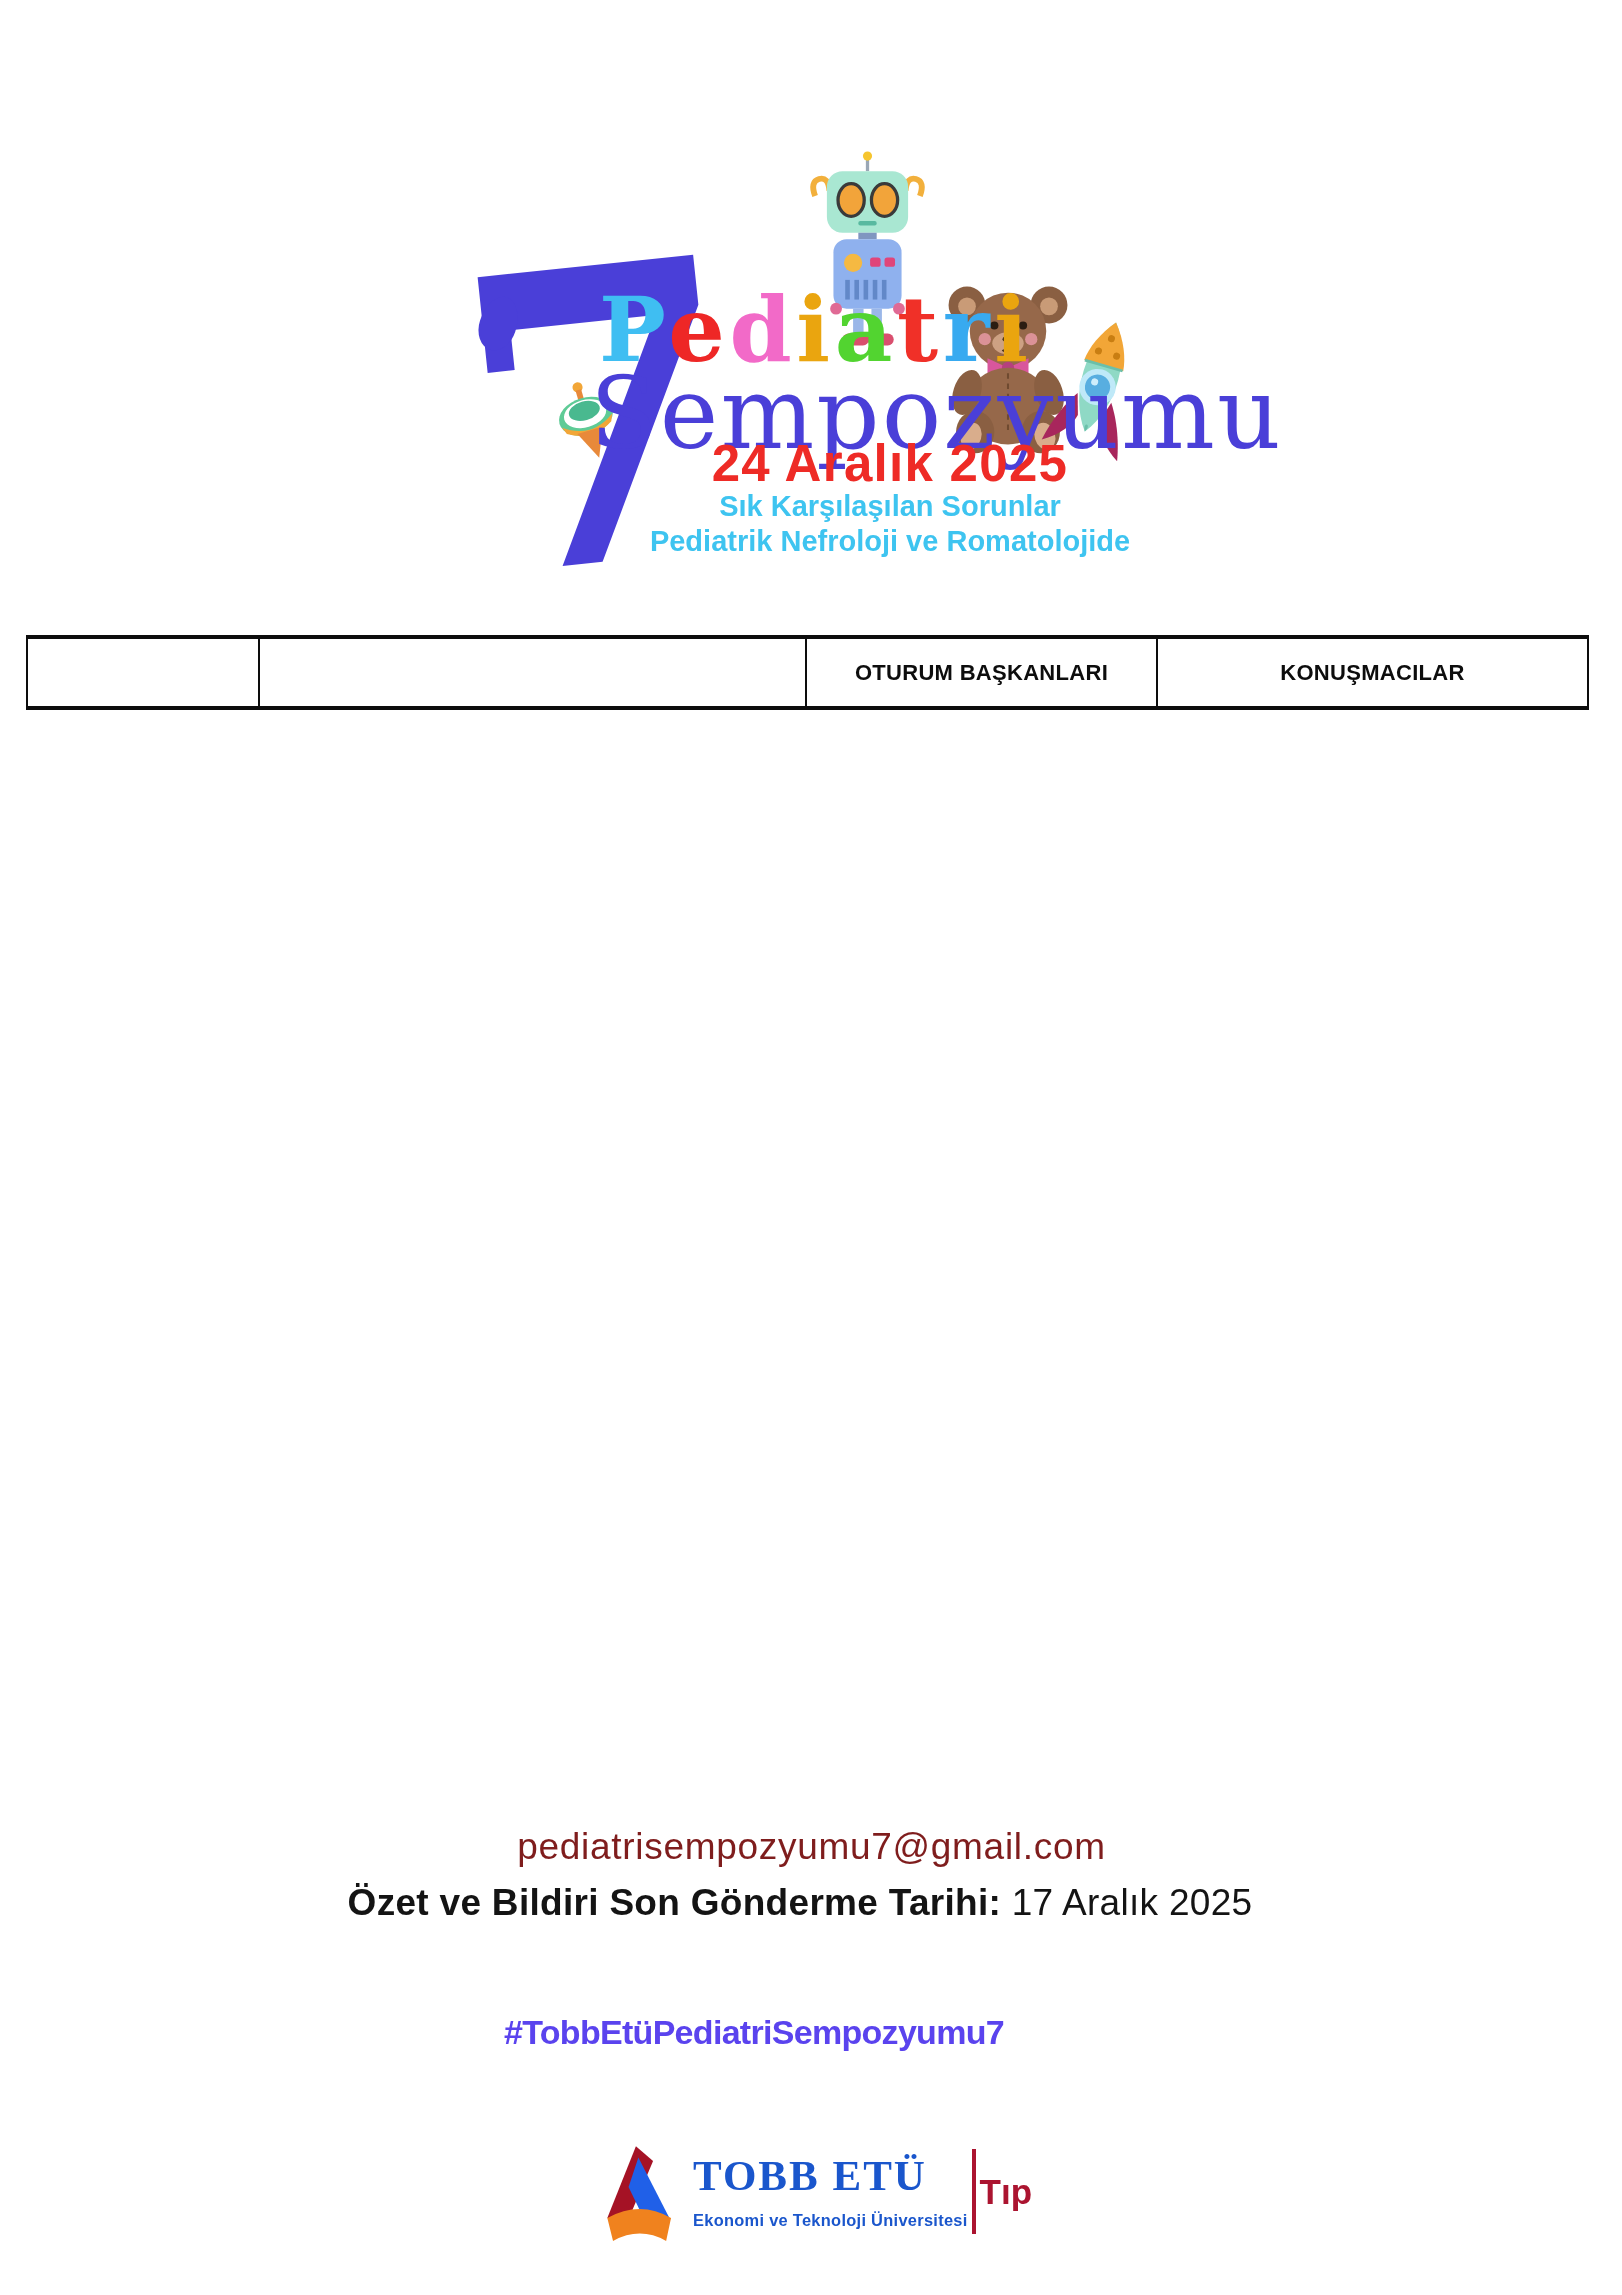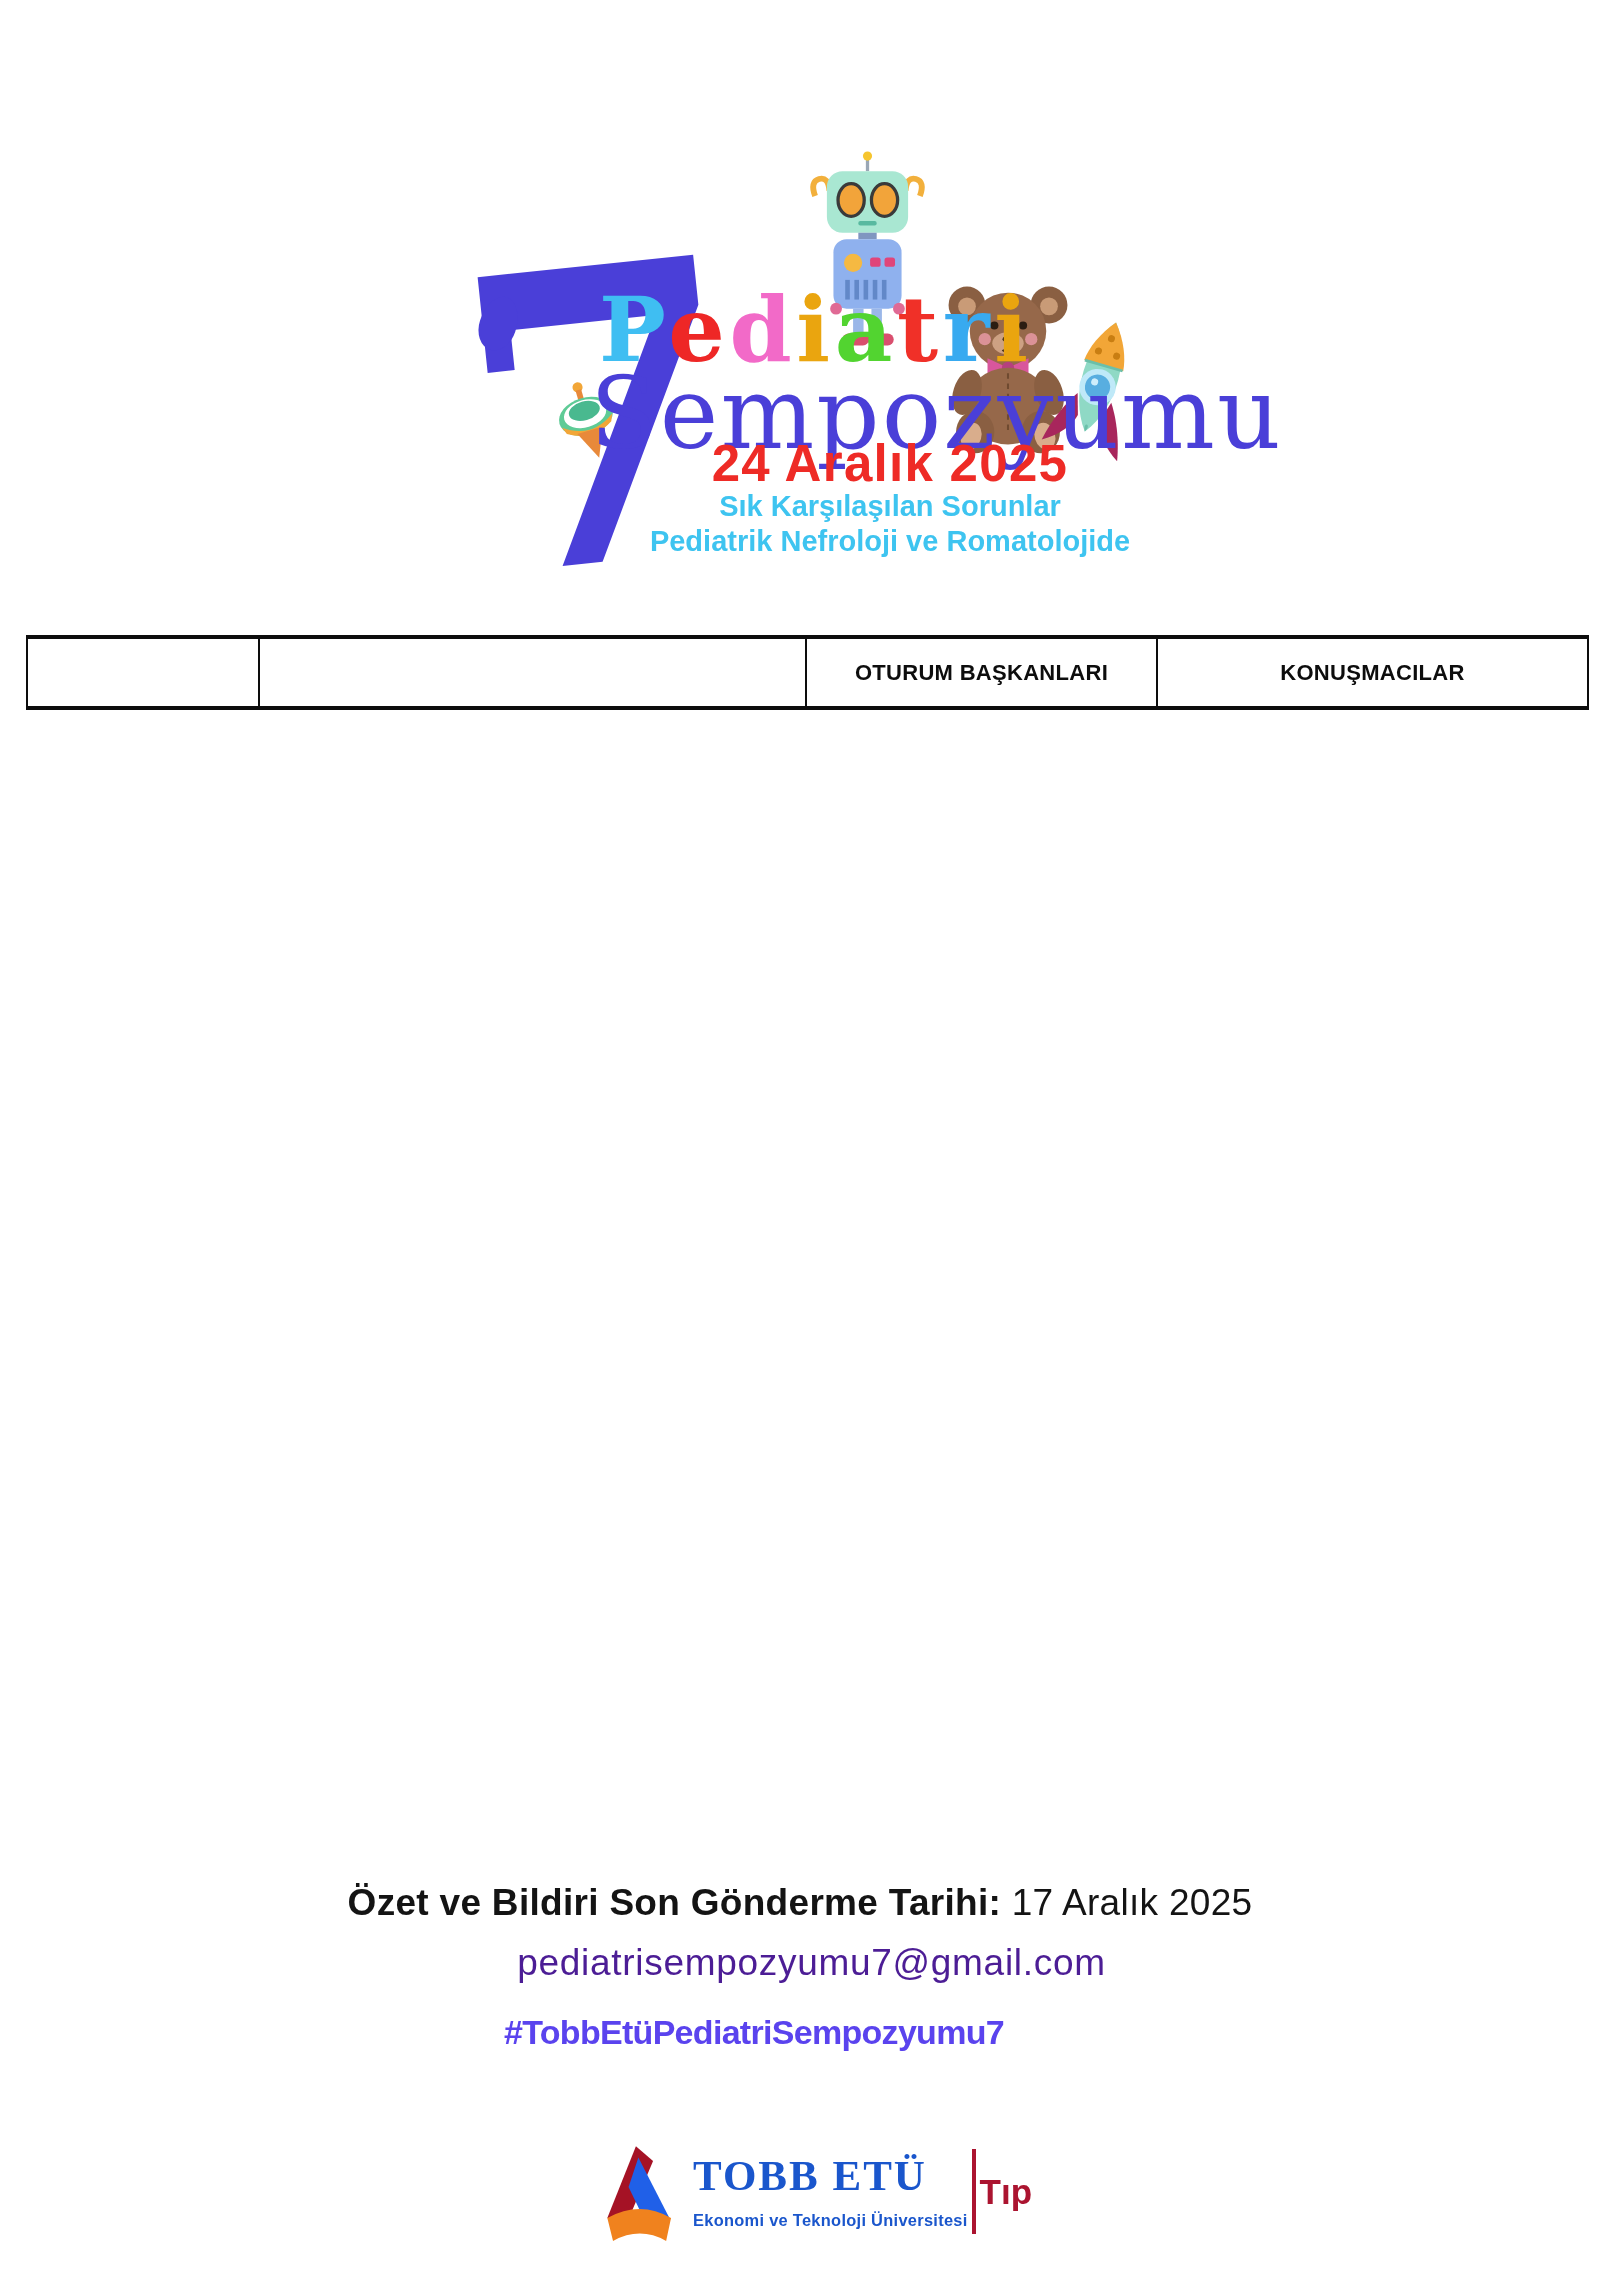--- a/index.html
+++ b/index.html
@@ -57,22 +57,22 @@
   #program thead th{font-size:22px;letter-spacing:0.3px;}
 
   
   .deadline{
     position:absolute;left:0;top:1882px;width:1600px;text-align:center;
     font-size:37px;color:#141414;letter-spacing:0.3px;
   }
   .deadline .lbl{font-weight:bold;}
   .deadline .val{font-weight:normal;margin-left:10.5px;}
   .email{
-    position:absolute;left:0;top:1942px;width:1623px;text-align:center;
-    font-size:37px;font-weight:normal;color:#4c1d95;letter-spacing:0.7px;
+    position:absolute;left:0;top:1826px;width:1623px;text-align:center;
+    font-size:37px;font-weight:normal;color:#7f1d1d;letter-spacing:0.7px;
   }
   .hashtag{
     position:absolute;left:0;top:2013px;width:1508px;text-align:center;
     font-size:34px;font-weight:bold;letter-spacing:-0.7px;
     color:var(--hashtag-purple,#5a43ee);
   }
   .tobb{
     position:absolute;left:0;top:2135px;width:1623px;
     display:flex;align-items:center;justify-content:center;gap:4px;
   }

